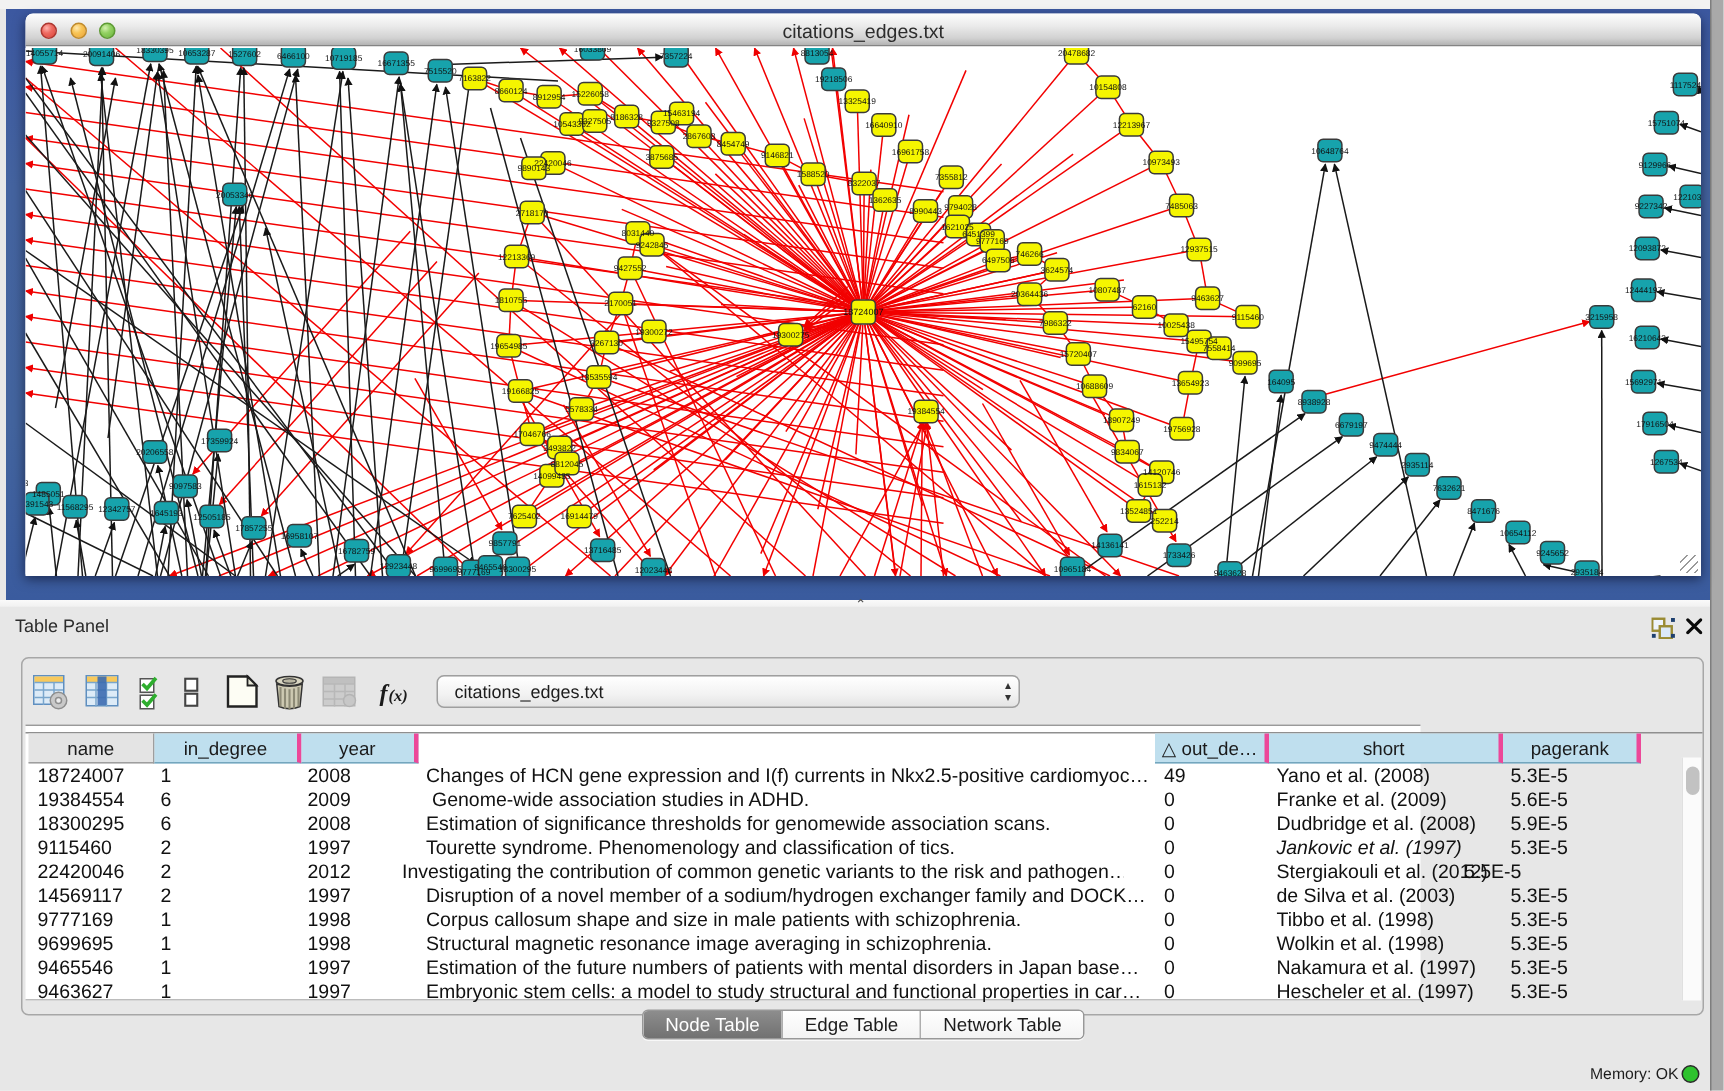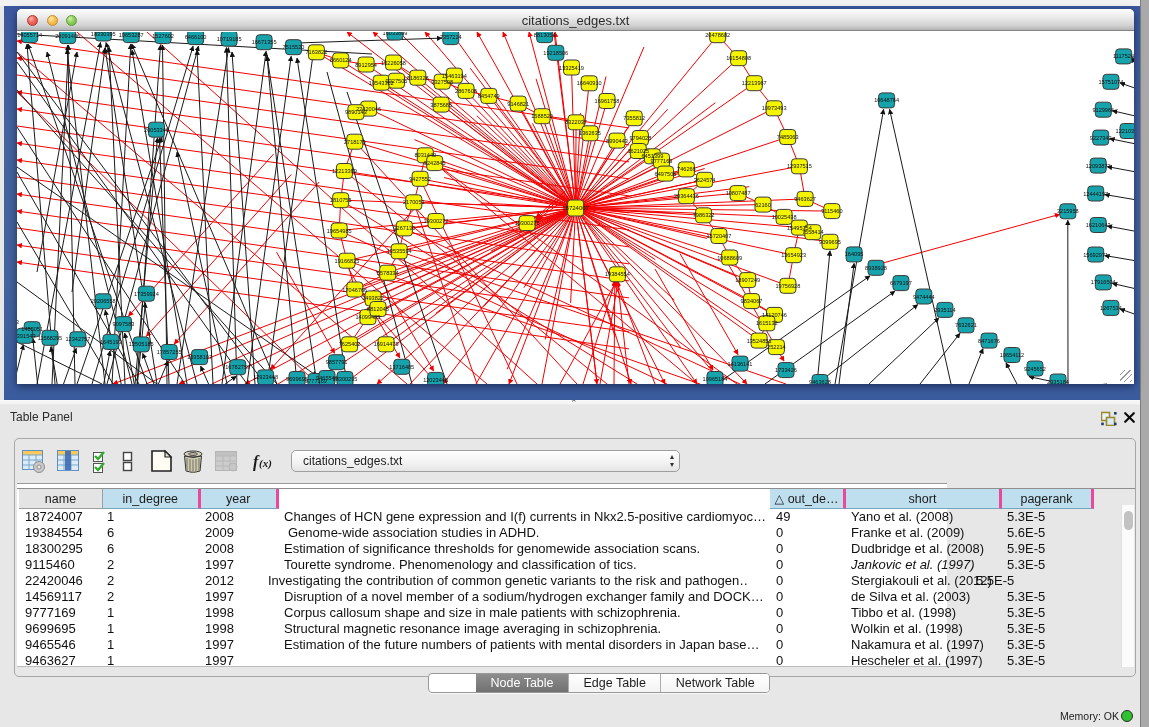--- a/index.html
+++ b/index.html
@@ -33,21 +33,21 @@
 #tbl { position:absolute; left:2px; top:44px; width:930px; height:184px; background:#fff; border-top:1px solid #9a9a9a; border-bottom:1px solid #bcbcbc; font-size:13px; color:#111; }
 .hrow { position:absolute; left:0; top:4px; height:21px; width:1118px; border-top:1px solid #8f8f8f; }
 .hc { position:absolute; top:0; height:20px; background:#bfdfee; border-right:3px solid #ec4899; border-bottom:1px solid #74a6bd; text-align:center; line-height:20px; font-size:12.5px; color:#1a1a1a; }
 .trow { position:absolute; left:0; height:16px; width:1100px; white-space:nowrap; }
 .td { position:absolute; top:0; height:16px; line-height:16px; overflow:hidden; }
 #vscroll { position:absolute; left:1104px; top:21px; width:13px; height:162px; background:#fbfbfb; border-left:1px solid #e0e0e0; }
 #vthumb { position:absolute; left:2px; top:6px; width:9px; height:19px; background:#c2c2c2; border-radius:5px; }
 
 #tabs { position:absolute; left:428px; top:273px; height:20px; border:1px solid #989898; border-radius:4px; background:#fff; font-size:12.5px; overflow:hidden; box-shadow:0 1px 0 rgba(255,255,255,.7); }
 .tab { float:left; height:20px; line-height:19px; padding:0 14.5px; color:#1c1c1c; background:linear-gradient(180deg,#ffffff,#f2f2f2); }
-.tab.sel { background:linear-gradient(180deg,#8d8d8d,#6e6e6e); color:#fff;margin-left:47px; }
+.tab.sel { background:linear-gradient(180deg,#8d8d8d,#6e6e6e); color:#fff; }
 .tab + .tab { border-left:1px solid #aeaeae; }
 #mem { position:absolute; left:1060px; top:310px; font-size:10.5px; color:#1c1c1c; }
 #memdot { position:absolute; left:1120.5px; top:309.5px; width:12.5px; height:12.5px; border-radius:50%; background:#2ec22e; border:1px solid #2a2a2a; }
 </style>
 </head>
 <body>
 <div id="topstrip"></div>
 <div id="desktop">
     <div class="ledge"></div>
   </div>
@@ -834,20 +834,21 @@
 <div class="td" style="left:183.5px;width:74.0px;padding-left:4.5px;">1997</div>
 <div class="td" style="left:262.0px;width:486.0px;padding-left:5.0px;">Estimation of the future numbers of patients with mental disorders in Japan base…</div>
 <div class="td" style="left:753.0px;width:70.0px;padding-left:6.0px;">0</div>
 <div class="td" style="left:829.0px;width:151.0px;padding-left:5.0px;">Nakamura et al. (1997)</div>
 <div class="td" style="left:985.0px;width:87.0px;padding-left:5.0px;">5.3E‑5</div>
 </div>
 <div class="trow" style="top:169px;">
 <div class="td" style="left:2.0px;width:78.0px;padding-left:6.0px;">9463627</div>
 <div class="td" style="left:86.0px;width:93.5px;padding-left:4.0px;">1</div>
 <div class="td" style="left:183.5px;width:74.0px;padding-left:4.5px;">1997</div>
+<div class="td" style="left:262.0px;width:486.0px;padding-left:5.0px;">Embryonic stem cells: a model to study structural and functional properties in car…</div>
 <div class="td" style="left:753.0px;width:70.0px;padding-left:6.0px;">0</div>
 <div class="td" style="left:829.0px;width:151.0px;padding-left:5.0px;">Hescheler et al. (1997)</div>
 <div class="td" style="left:985.0px;width:87.0px;padding-left:5.0px;">5.3E‑5</div>
 </div>
       <div id="vscroll">
           <div id="vthumb"></div>
         </div>
     </div>
   </div>
   <div id="tabs">

